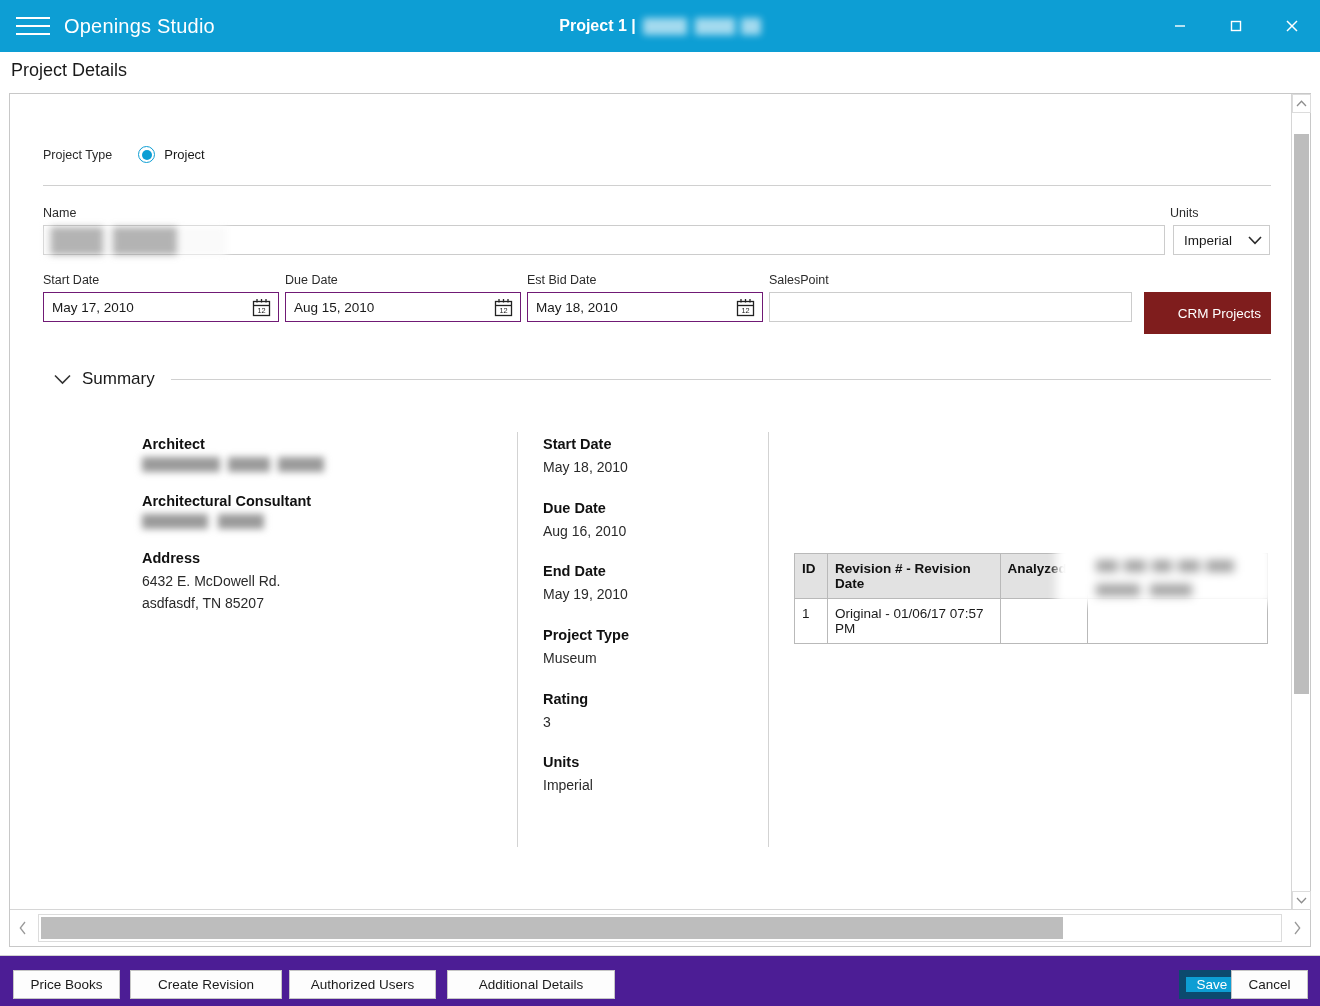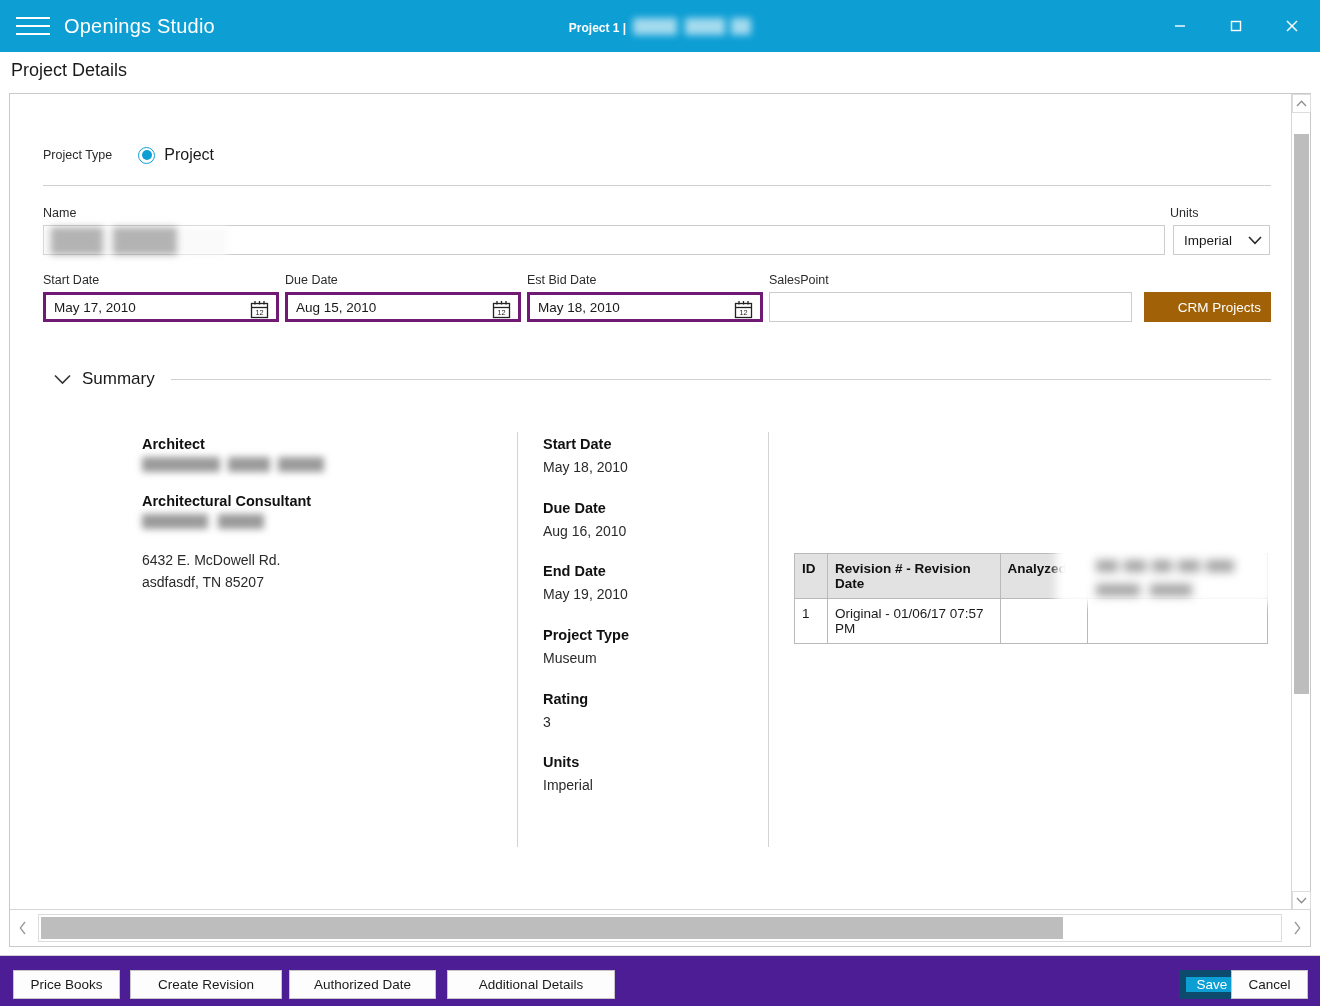--- a/index.html
+++ b/index.html
@@ -22,23 +22,23 @@
     width: 34px; height: 26px; margin-left: 16px; margin-right: 14px;
     display: flex; flex-direction: column; justify-content: space-between;
     padding: 4px 0; cursor: pointer;
   }
   #hamburger span { display: block; height: 2px; background: #ffffff; width: 34px; }
   #app-title {
     color: #ffffff; font-size: 20px; font-weight: 400; letter-spacing: .2px;
   }
   #doc-title {
     position: absolute; left: 0; right: 0; text-align: center;
-    color: #ffffff; font-size: 12px; font-weight: bold;
+    color: #ffffff; font-size: 16px; font-weight: bold;
     pointer-events: none;
-    display: flex; justify-content: center; align-items: flex-end; gap: 0;
+    display: flex; justify-content: center; align-items: center; gap: 0;
   }
   #doc-title .blurred-title {
     display: inline-block; width: 118px; height: 17px; margin-left: 7px;
     background: linear-gradient(90deg, rgba(255,255,255,.62) 0 44px, rgba(13,158,212,.25) 44px 52px,
                 rgba(255,255,255,.62) 52px 92px, rgba(13,158,212,.25) 92px 98px, rgba(255,255,255,.62) 98px 118px);
     filter: blur(3.5px);
     border-radius: 2px;
   }
   #win-controls {
     position: absolute; right: 0; top: 0; height: 52px;
@@ -103,21 +103,21 @@
 
   #proj-type-row { position: absolute; left: 33px; top: 52px; display: flex; align-items: center; }
   #proj-type-row .lbl { margin-right: 26px; }
   .radio-wrap { display: flex; align-items: center; cursor: pointer; }
   .radio {
     width: 17px; height: 17px; border-radius: 50%;
     border: 1.5px solid #0d9ed4; background: #fff;
     display: flex; align-items: center; justify-content: center; margin-right: 9px;
   }
   .radio i { display: block; width: 10px; height: 10px; border-radius: 50%; background: #0d9ed4; }
-  #proj-type-row .radio-label { font-size: 16px; color: #1a1a1a; }
+  #proj-type-row .radio-label { font-size: 13px; color: #1a1a1a; }
 
   #divider1 { position: absolute; left: 33px; top: 91px; width: 1228px; height: 1px; background: #d0d0d0; }
 
   #name-label { position: absolute; left: 33px; top: 112px; }
   #name-input {
     position: absolute; left: 33px; top: 131px; width: 1122px; height: 30px;
     border: 1px solid #cccccc; background: #ffffff;
   }
   #name-blur {
     position: absolute; left: 1px; top: 1px; width: 182px; height: 28px;
@@ -133,34 +133,34 @@
   #units-select {
     position: absolute; left: 1163px; top: 131px; width: 97px; height: 30px;
     border: 1px solid #cccccc; background: #ffffff;
     display: flex; align-items: center; justify-content: space-between;
     padding: 0 7px 0 10px; font-size: 13.5px; cursor: pointer;
   }
 
   .date-label { position: absolute; top: 179px; }
   .date-field {
     position: absolute; top: 198px; height: 30px;
-    border: 3px solid #701a75; background: #ffffff;
+    border: 1px solid #701a75; background: #ffffff;
     display: flex; align-items: center; padding-left: 8px;
     font-size: 13.5px; color: #1a1a1a;
   }
   .date-field .cal {
     position: absolute; right: 7px; top: 5px; width: 19px; height: 19px; cursor: pointer;
   }
   #sp-input {
     position: absolute; left: 759px; top: 198px; width: 363px; height: 30px;
     border: 1px solid #cccccc; background: #ffffff;
   }
   #crm-btn {
-    position: absolute; left: 1134px; top: 198px; width: 127px; height: 30px;
-    background: #a16207; color: #ffffff; font-size: 13.5px;
+    position: absolute; left: 1134px; top: 198px; width: 127px; height: 42px;
+    background: #7f1d1d; color: #ffffff; font-size: 13.5px;
     display: flex; align-items: center; justify-content: center; cursor: pointer; padding-left: 24px;
   }
 
   
   #summary-head { position: absolute; left: 44px; top: 275px; display: flex; align-items: center; width: 1217px; cursor: pointer; }
   #summary-head .chev { margin-right: 11px; display: flex; }
   #summary-head .s-title { font-size: 17px; color: #1a1a1a; white-space: nowrap; }
   #summary-head .rule { flex: 1; height: 1px; background: #d0d0d0; margin-left: 16px; }
 
   #summary-body { position: absolute; left: 0; top: 330px; width: 1288px; }
@@ -378,20 +378,21 @@
       <div id="col-left">
         <div class="field">
           <div class="k">Architect</div>
           <span id="arch-blur" class="blur-val"></span>
         </div>
         <div class="field">
           <div class="k">Architectural Consultant</div>
           <span id="cons-blur" class="blur-val"></span>
         </div>
         <div class="field">
+          <div class="k">Address</div>
           <div class="v" style="white-space:pre-line">6432 E. McDowell Rd.
 asdfasdf, TN 85207</div>
         </div>
       </div>
 
       <div id="col-mid">
         <div class="field">
           <div class="k">Start Date</div>
           <div class="v">May 18, 2010</div>
         </div>
@@ -469,17 +470,17 @@
       <svg width="8" height="14" viewBox="0 0 8 14">
           <polyline points="2,1 6.7,7 2,13" fill="none" stroke="#9a9a9a" stroke-width="1.3"></polyline>
         </svg>
     </div>
   </div>
 </div>
 
 <div id="footer">
   <div class="fbtn" style="left:13px;width:107px">Price Books</div>
   <div class="fbtn" style="left:130px;width:152px">Create Revision</div>
-  <div class="fbtn" style="left:289px;width:147px">Authorized Date</div>
+  <div class="fbtn" style="left:289px;width:147px">Authorized Users</div>
   <div class="fbtn" style="left:447px;width:168px">Additional Details</div>
   <div class="fbtn primary" style="left:1155px;width:66px">Save</div>
   <div class="fbtn" style="left:1231px;width:77px">Cancel</div>
 </div>
 
 </body></html>

